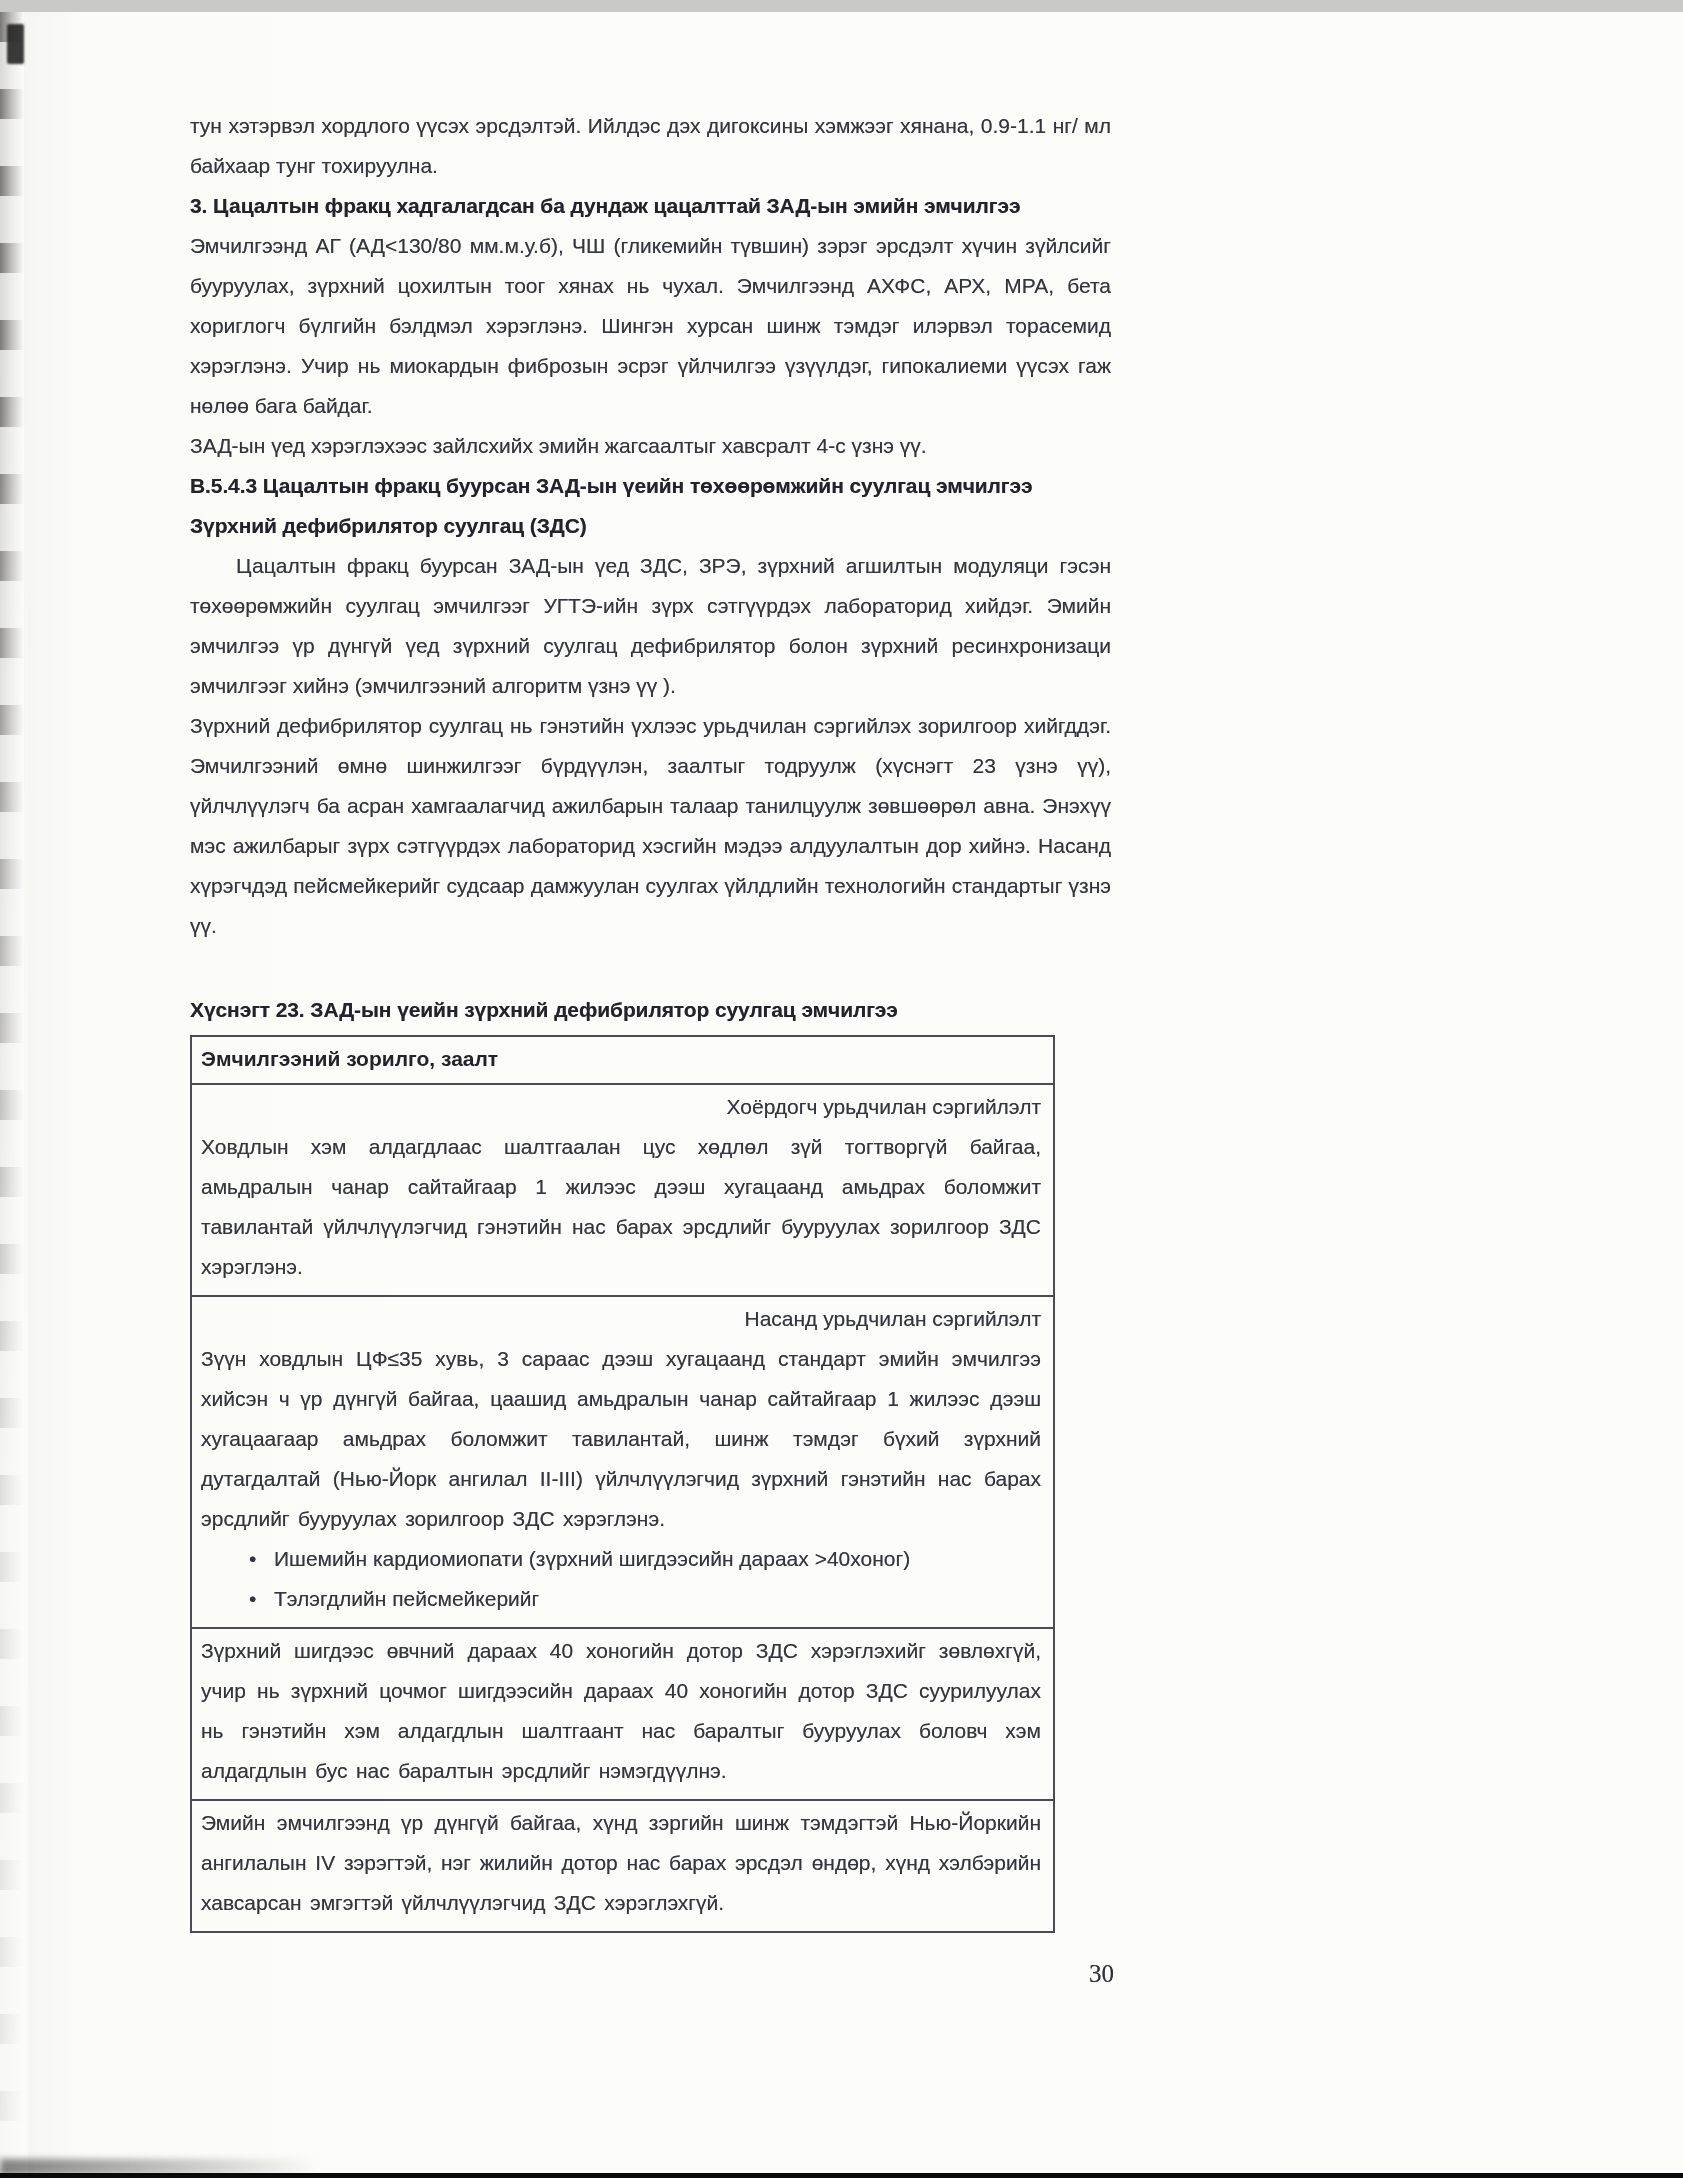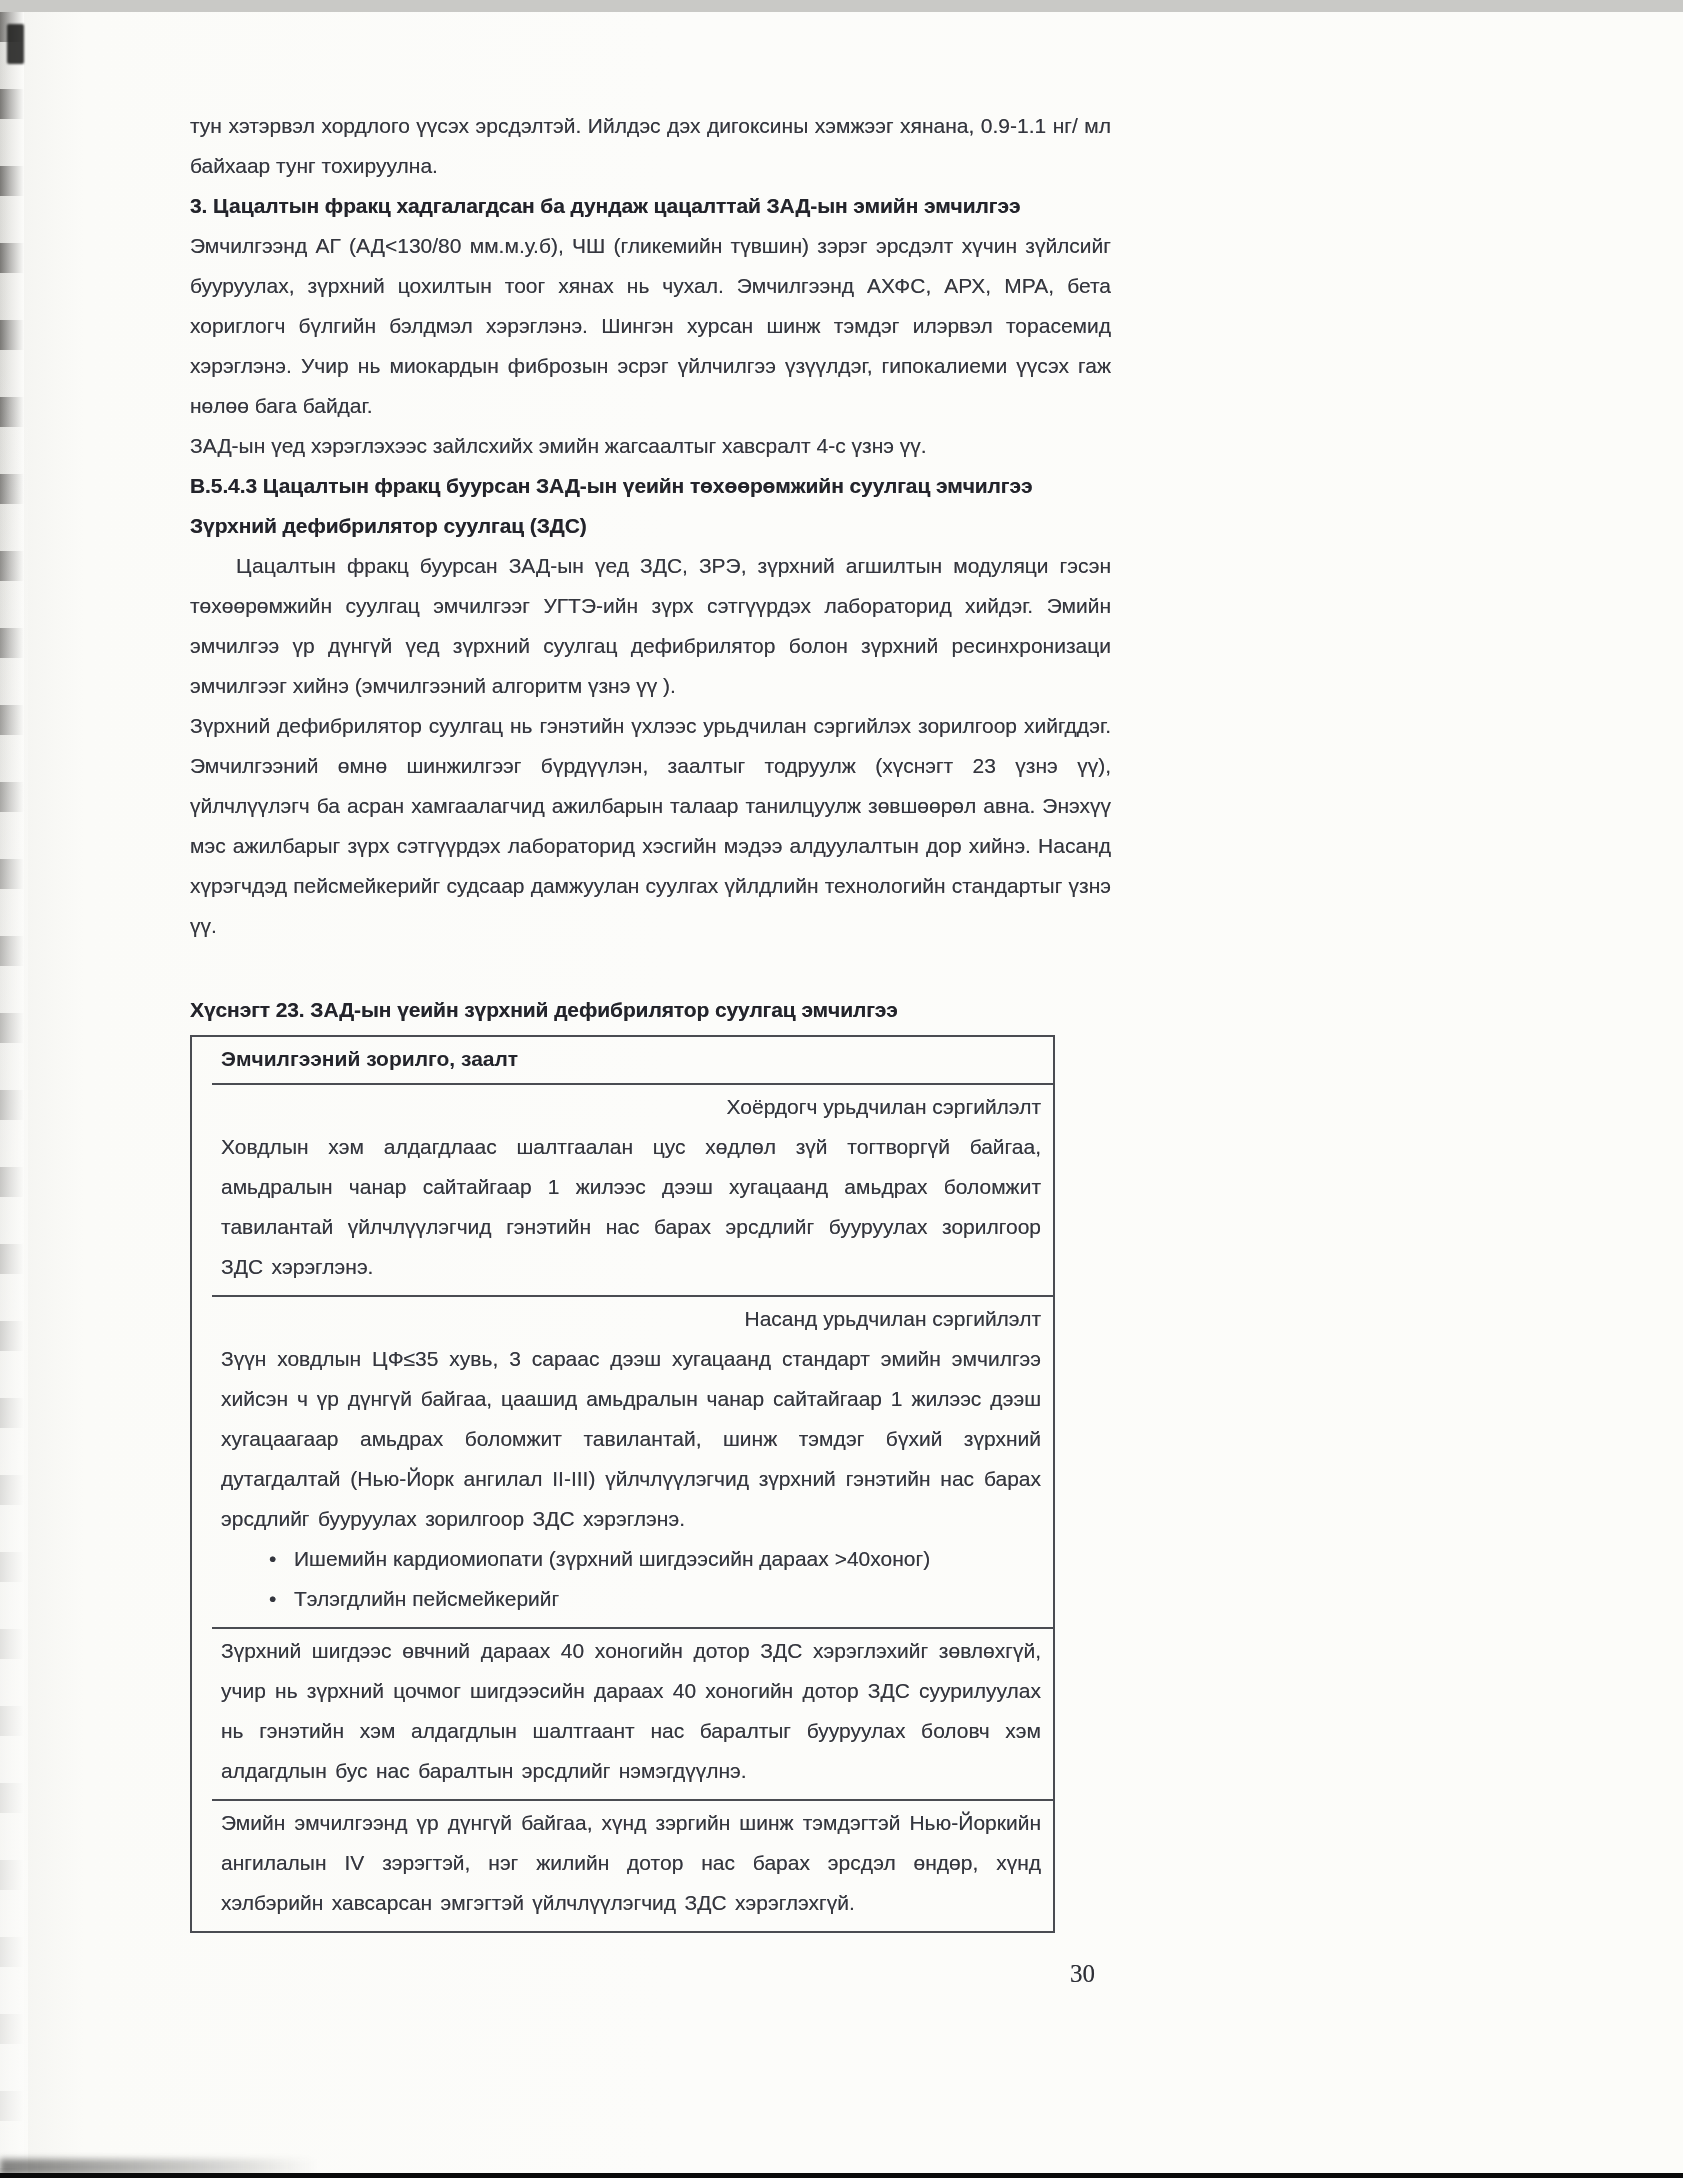--- a/index.html
+++ b/index.html
@@ -58,36 +58,35 @@
   }
   .bold { font-weight: 700; color: #23242b; letter-spacing: -0.1px; }
   .indent { text-indent: 46px; }
   .caption { margin-top: 44px; }
 
   
   .doc-table {
     width: 865px; margin-top: 5px;
     border: 2px solid #4a4c52;
     background: transparent;
-    padding-left: 20px;
   }
   .cell { border-top: 2px solid #4a4c52; padding: 2px 12px 8px 9px; }
   .cell.header { border-top: none; padding: 2px 9px 4px 9px; font-weight: 700; color: #23242b; }
   .row-title { text-align: right; text-shadow: 0 0 0.5px rgba(45,46,54,.55); }
   .row-body {
     text-align: justify; word-spacing: 2.6px;
     text-shadow: 0 0 0.5px rgba(45,46,54,.55);
   }
   .bullets { list-style: none; margin: 0; padding: 0 0 0 44px; }
   .bullets li { position: relative; padding-left: 29px; text-shadow: 0 0 0.5px rgba(45,46,54,.55); }
   .bullets li::before { content: "\2022"; position: absolute; left: 4px; }
 
   .page-number {
     position: absolute; left: 1051px; top: 1948px; width: 63px;
-    text-align: center;
+    text-align: right;
     font-family: "Liberation Serif", "DejaVu Serif", serif;
     font-size: 25px; color: #2f3138;
     text-shadow: 0 0 0.5px rgba(45,46,54,.5);
   }
 </style>
 </head>
 <body>
 
 <div class="page">
 

